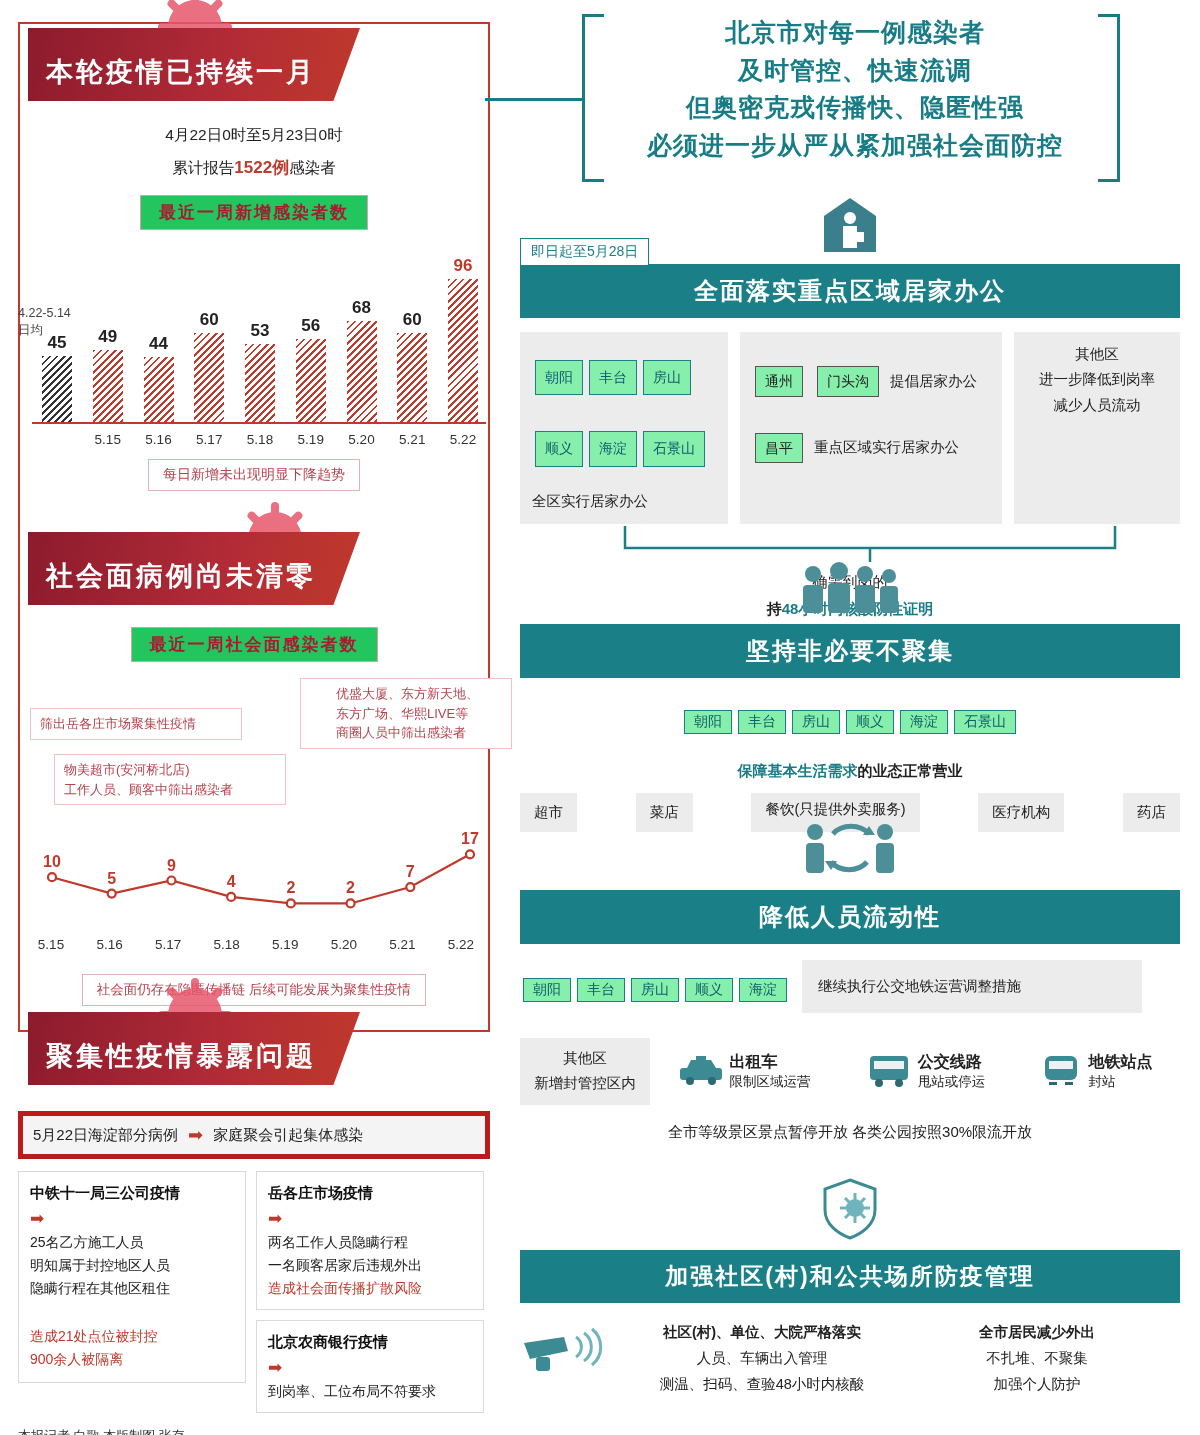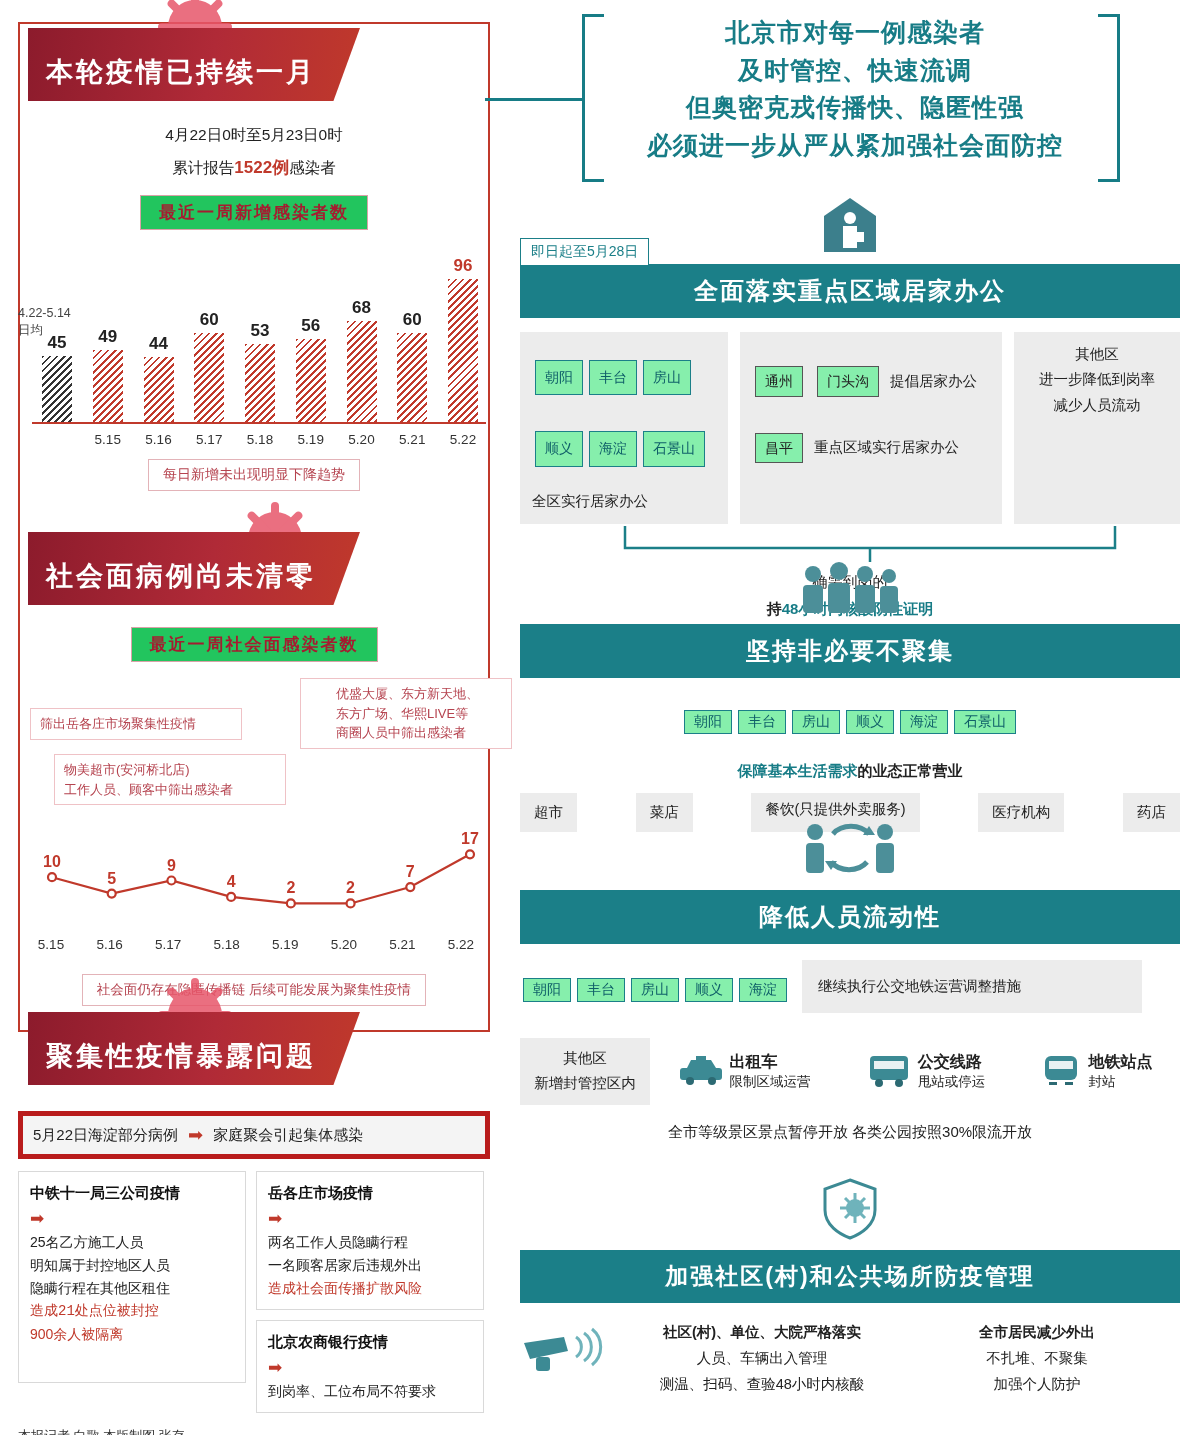--- a/index.html
+++ b/index.html
@@ -336,21 +336,21 @@
       </div>
 
       <div style="display:flex; gap:10px; margin-top:12px;">
         <div style="width:228px;">
           <div class="card" style="min-height:212px;">
             <h4>中铁十一局三公司疫情</h4>
             <div class="ar">➡</div>
             <div>25名乙方施工人员</div>
             <div>明知属于封控地区人员</div>
             <div>隐瞒行程在其他区租住</div>
-            <div class="red" style="margin-top:0;font-family:Liberation Mono, monospace;">造成21处点位被封控</div>
+            <div class="red" style="margin-top:25px;">造成21处点位被封控</div>
             <div class="red">900余人被隔离</div>
           </div>
         </div>
         <div style="width:228px; display:flex; flex-direction:column; gap:10px;">
           <div class="card">
             <h4>岳各庄市场疫情</h4>
             <div class="ar">➡</div>
             <div>两名工作人员隐瞒行程</div>
             <div>一名顾客居家后违规外出</div>
             <div class="red">造成社会面传播扩散风险</div>

